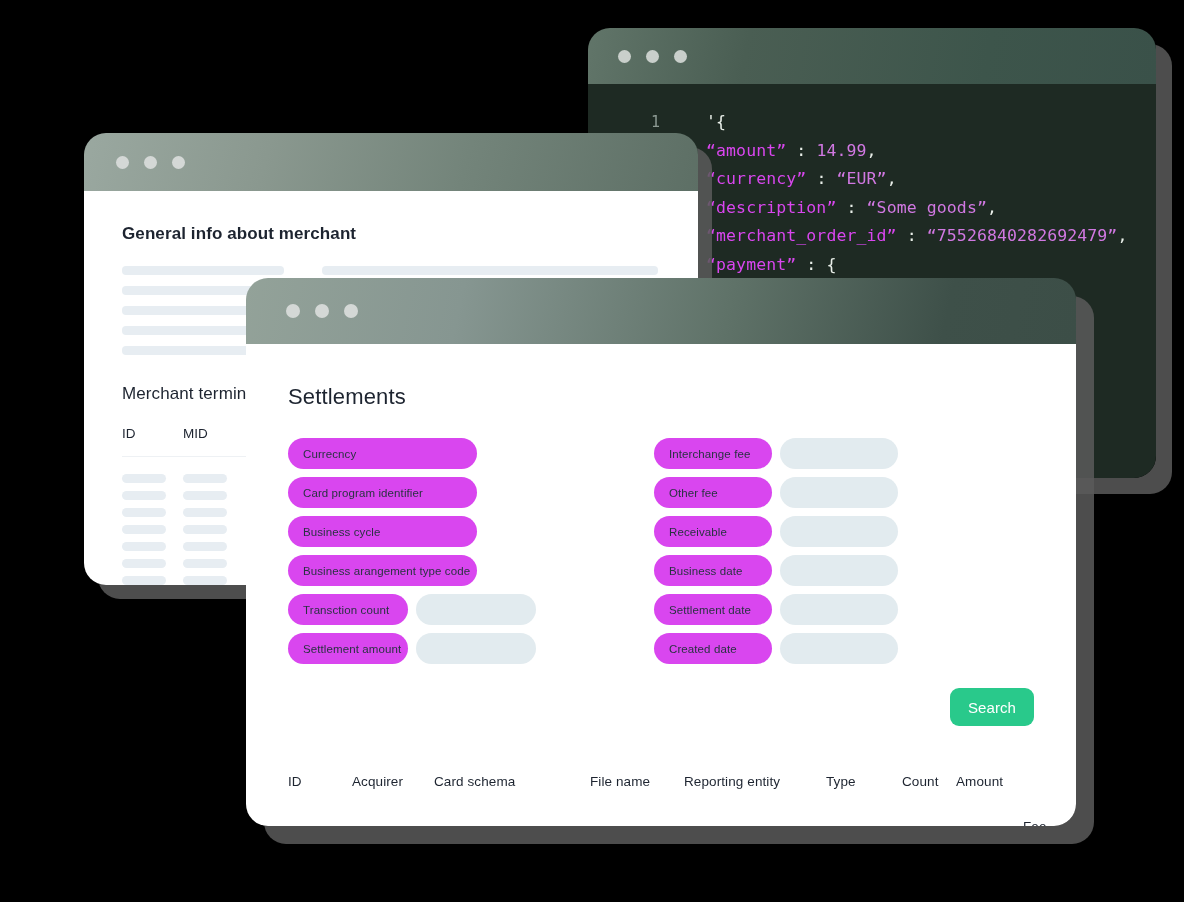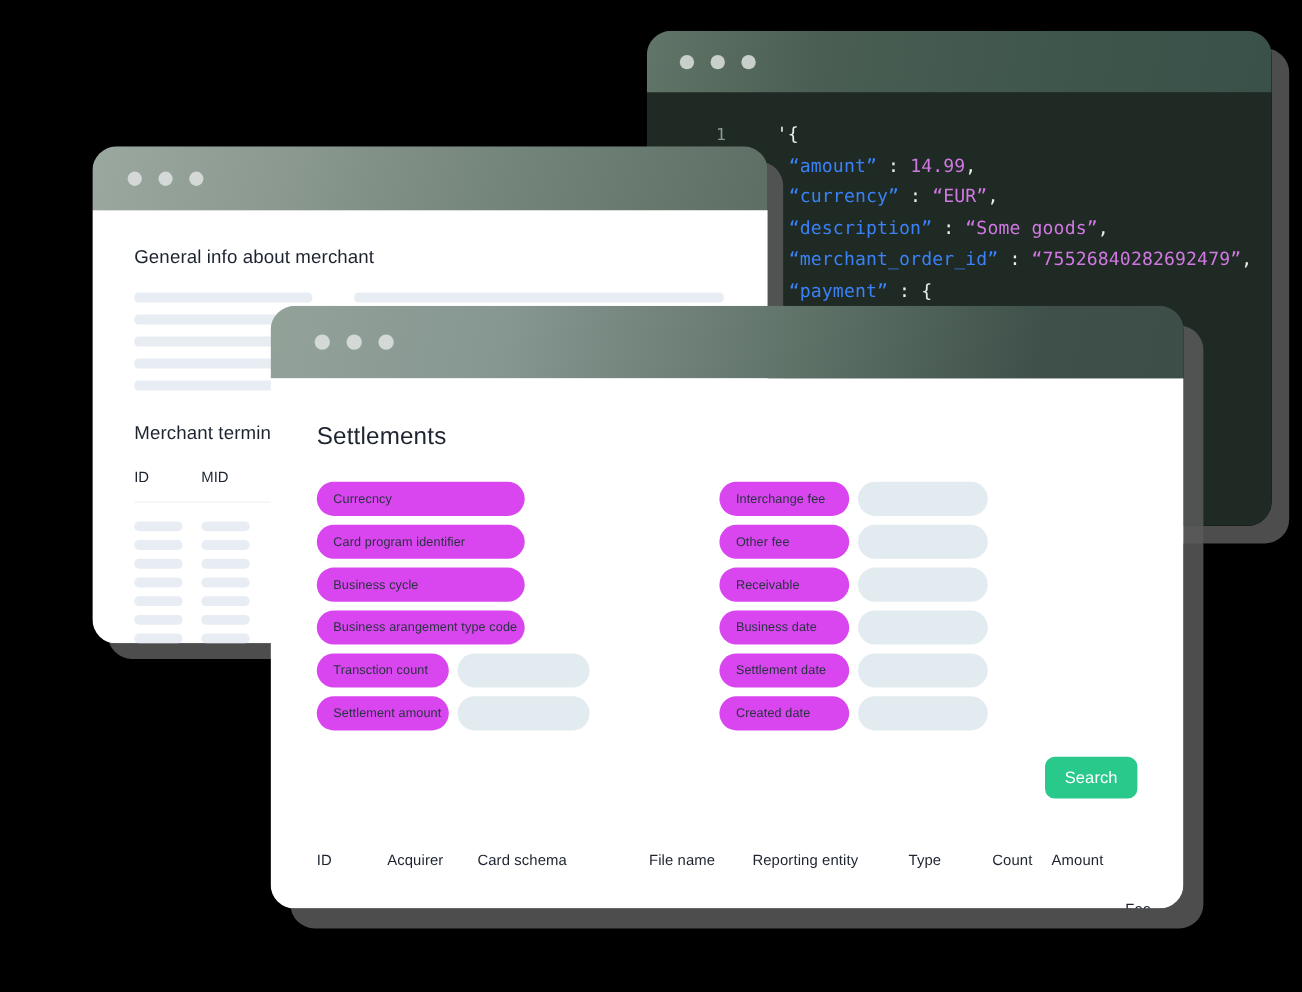--- a/index.html
+++ b/index.html
@@ -84,21 +84,21 @@
     text-align: right;
     color: #8d9a93;
     flex: 0 0 72px;
     font-size: 15px;
   }
   .code-text {
     padding-left: 46px;
     letter-spacing: 0.1px;
   }
   .tok-punct { color: #e9efe9; }
-  .tok-key   { color: #3b82f6; margin-left: 11px; }
+  .tok-key   { color: #d946ef; }
   .tok-val   { color: #d178e2; }
   .tok-num   { color: #d178e2; }
 
   
   #merchant-window {
     left: 84px;
     top: 133px;
     width: 614px;
     height: 452px;
     box-shadow: 14px 14px 0 0 rgba(90,90,90,0.85);
@@ -112,21 +112,21 @@
     height: 394px;
     padding: 0 38px;
   }
   .panel-heading {
     color: #1d2430;
     font-size: 17px;
     font-weight: 400;
     letter-spacing: 0.1px;
     white-space: nowrap;
   }
-  #merchant-title { padding-top: 33px; }
+  #merchant-title { padding-top: 33px; font-weight: bold; }
   .skel {
     background: #e7edf2;
     border-radius: 4px;
     height: 9px;
   }
   .skel-cols {
     display: flex;
     gap: 38px;
     padding-top: 22px;
   }

